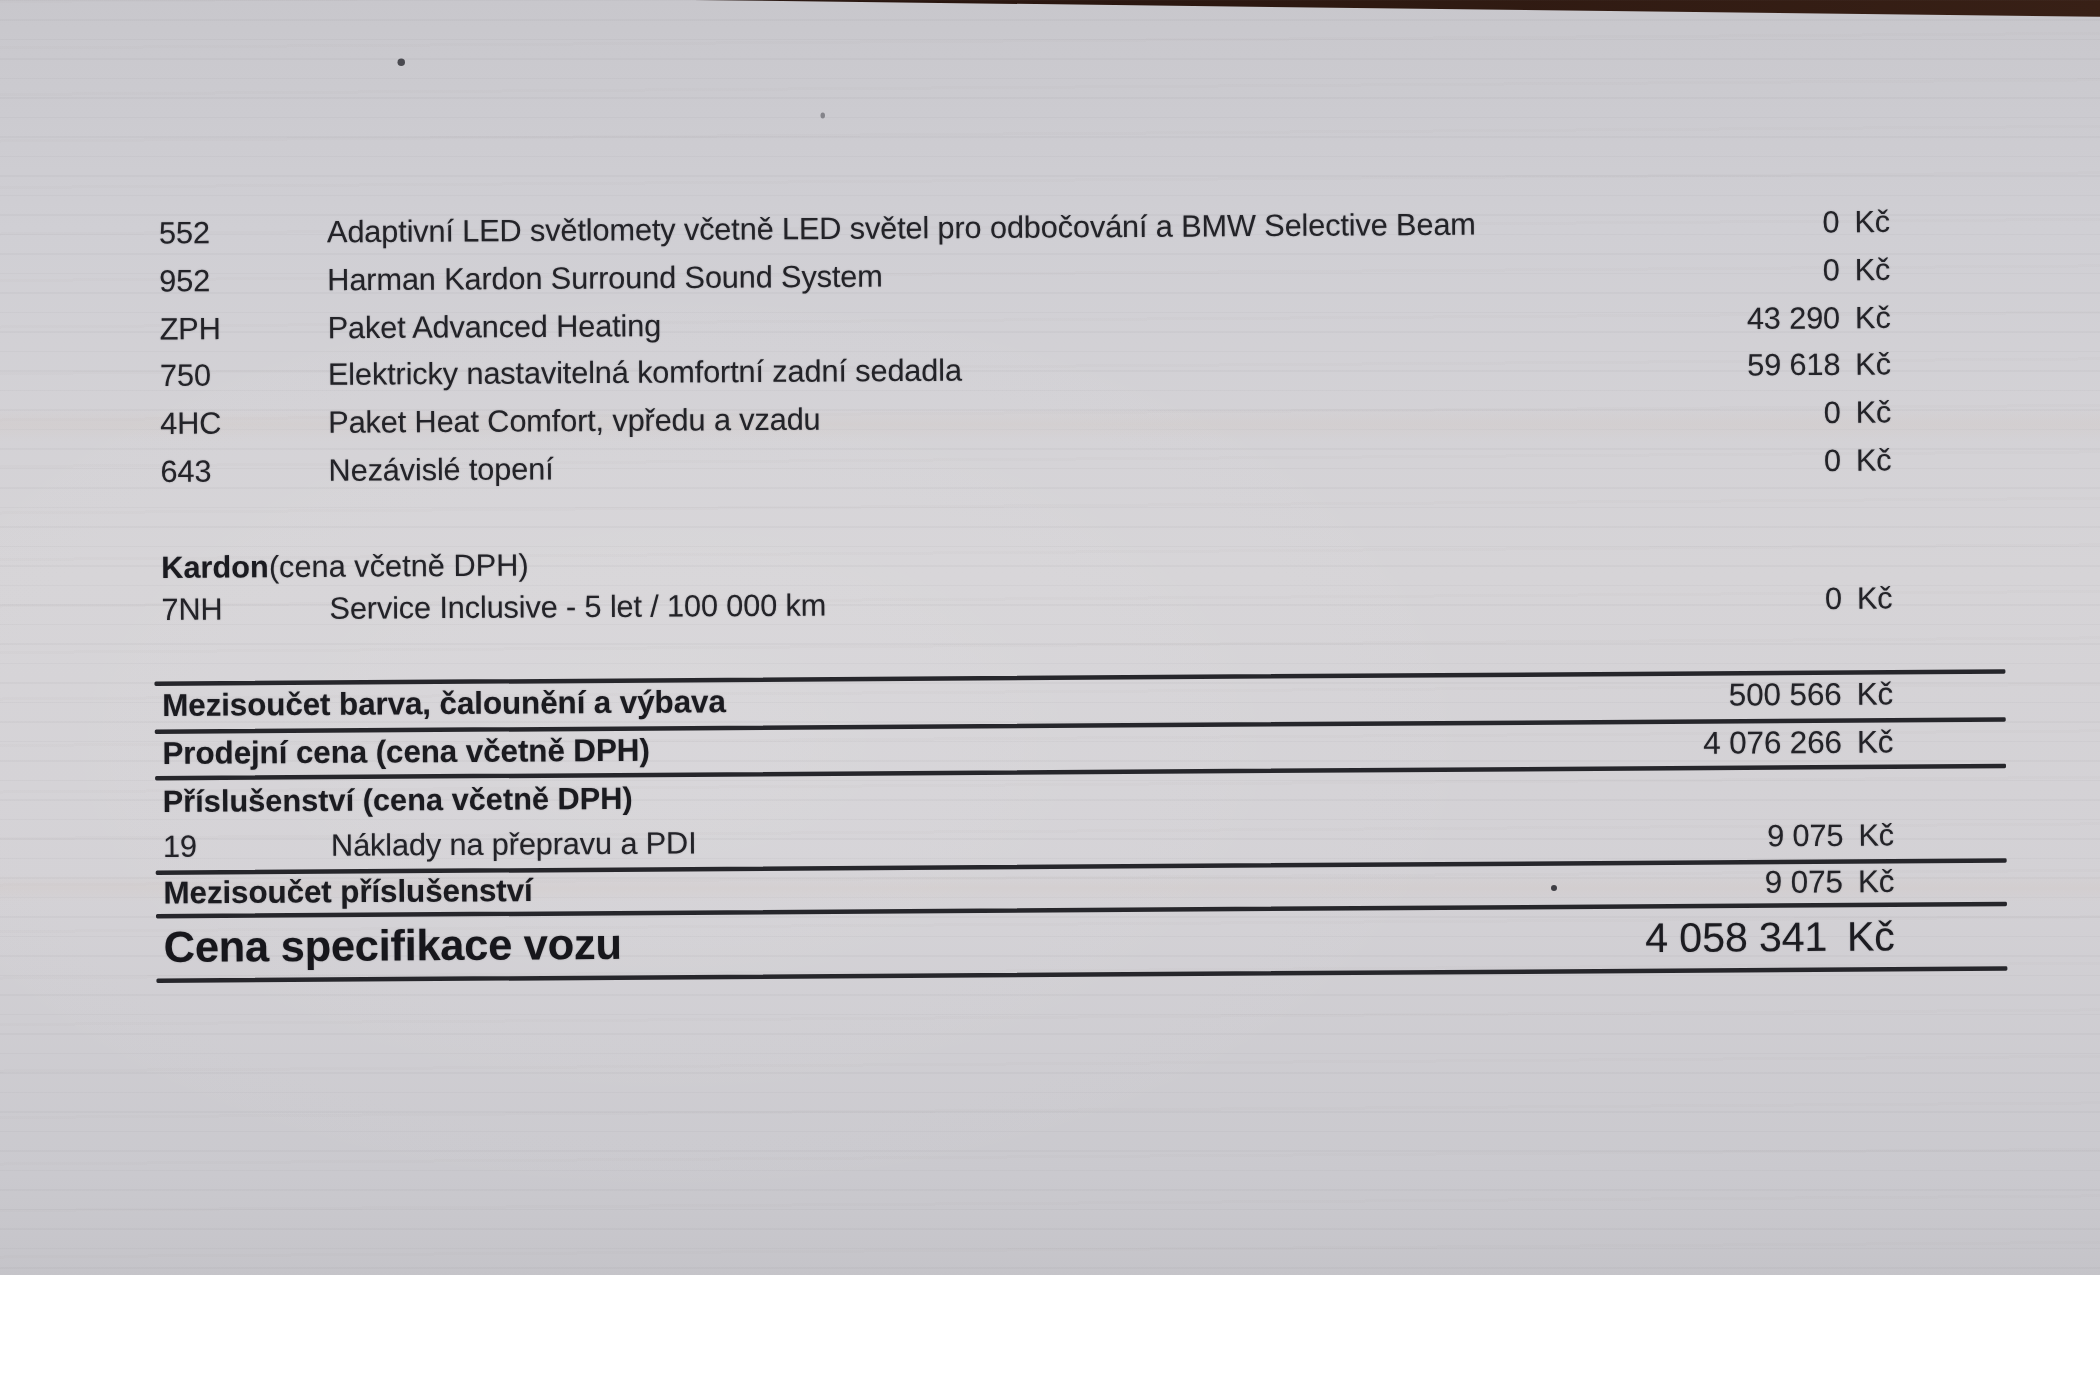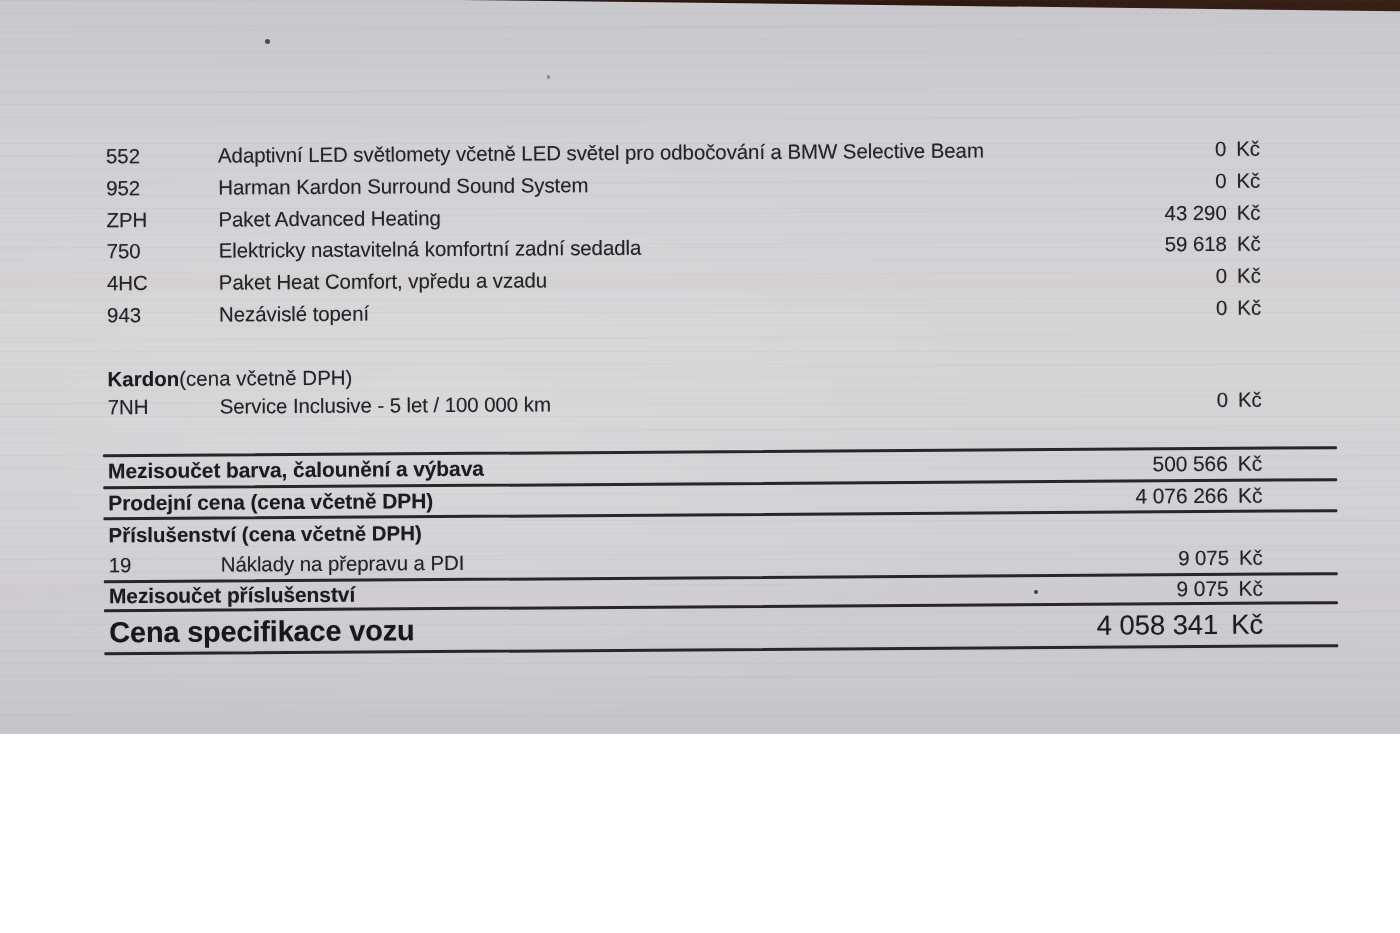--- a/index.html
+++ b/index.html
@@ -1,19 +1,19 @@
 <!DOCTYPE html>
 <html><head>
 <meta charset="utf-8">
 <style>
   html, body { margin: 0; padding: 0; }
   .stage {
     position: relative;
     width: 1400px;
-    height: 734px;
+    height: 850px;
     overflow: hidden;
     font-family: "Liberation Sans", sans-serif;
     background:
       radial-gradient(ellipse 900px 500px at 32% 58%, rgba(255,255,255,0.10), rgba(255,255,255,0) 65%),
       linear-gradient(180deg, #c8c7cc 0%, #d0cfd4 18%, #d6d4d7 45%, #d3d1d5 70%, #cac9ce 92%, #c5c4c9 100%);
     color: #232328;
   }
   
   .texture {
     position: absolute; inset: 0;
@@ -105,21 +105,21 @@
       <span class="code">750</span>
       <span class="desc">Elektricky nastavitelná komfortní zadní sedadla</span>
       <span class="price"><span class="num">59 618</span><span class="cur">Kč</span></span>
     </div>
     <div class="row" style="top:268px">
       <span class="code">4HC</span>
       <span class="desc">Paket Heat Comfort, vpředu a vzadu</span>
       <span class="price"><span class="num">0</span><span class="cur">Kč</span></span>
     </div>
     <div class="row" style="top:300px">
-      <span class="code">943</span>
+      <span class="code">643</span>
       <span class="desc">Nezávislé topení</span>
       <span class="price"><span class="num">0</span><span class="cur">Kč</span></span>
     </div>
 
     <div class="section-title" style="top:364px">
       <span class="bold">Kardon</span>
         <span class="rest"> (cena včetně DPH)</span>
     </div>
     <div class="row" style="top:392px">
       <span class="code">7NH</span>

